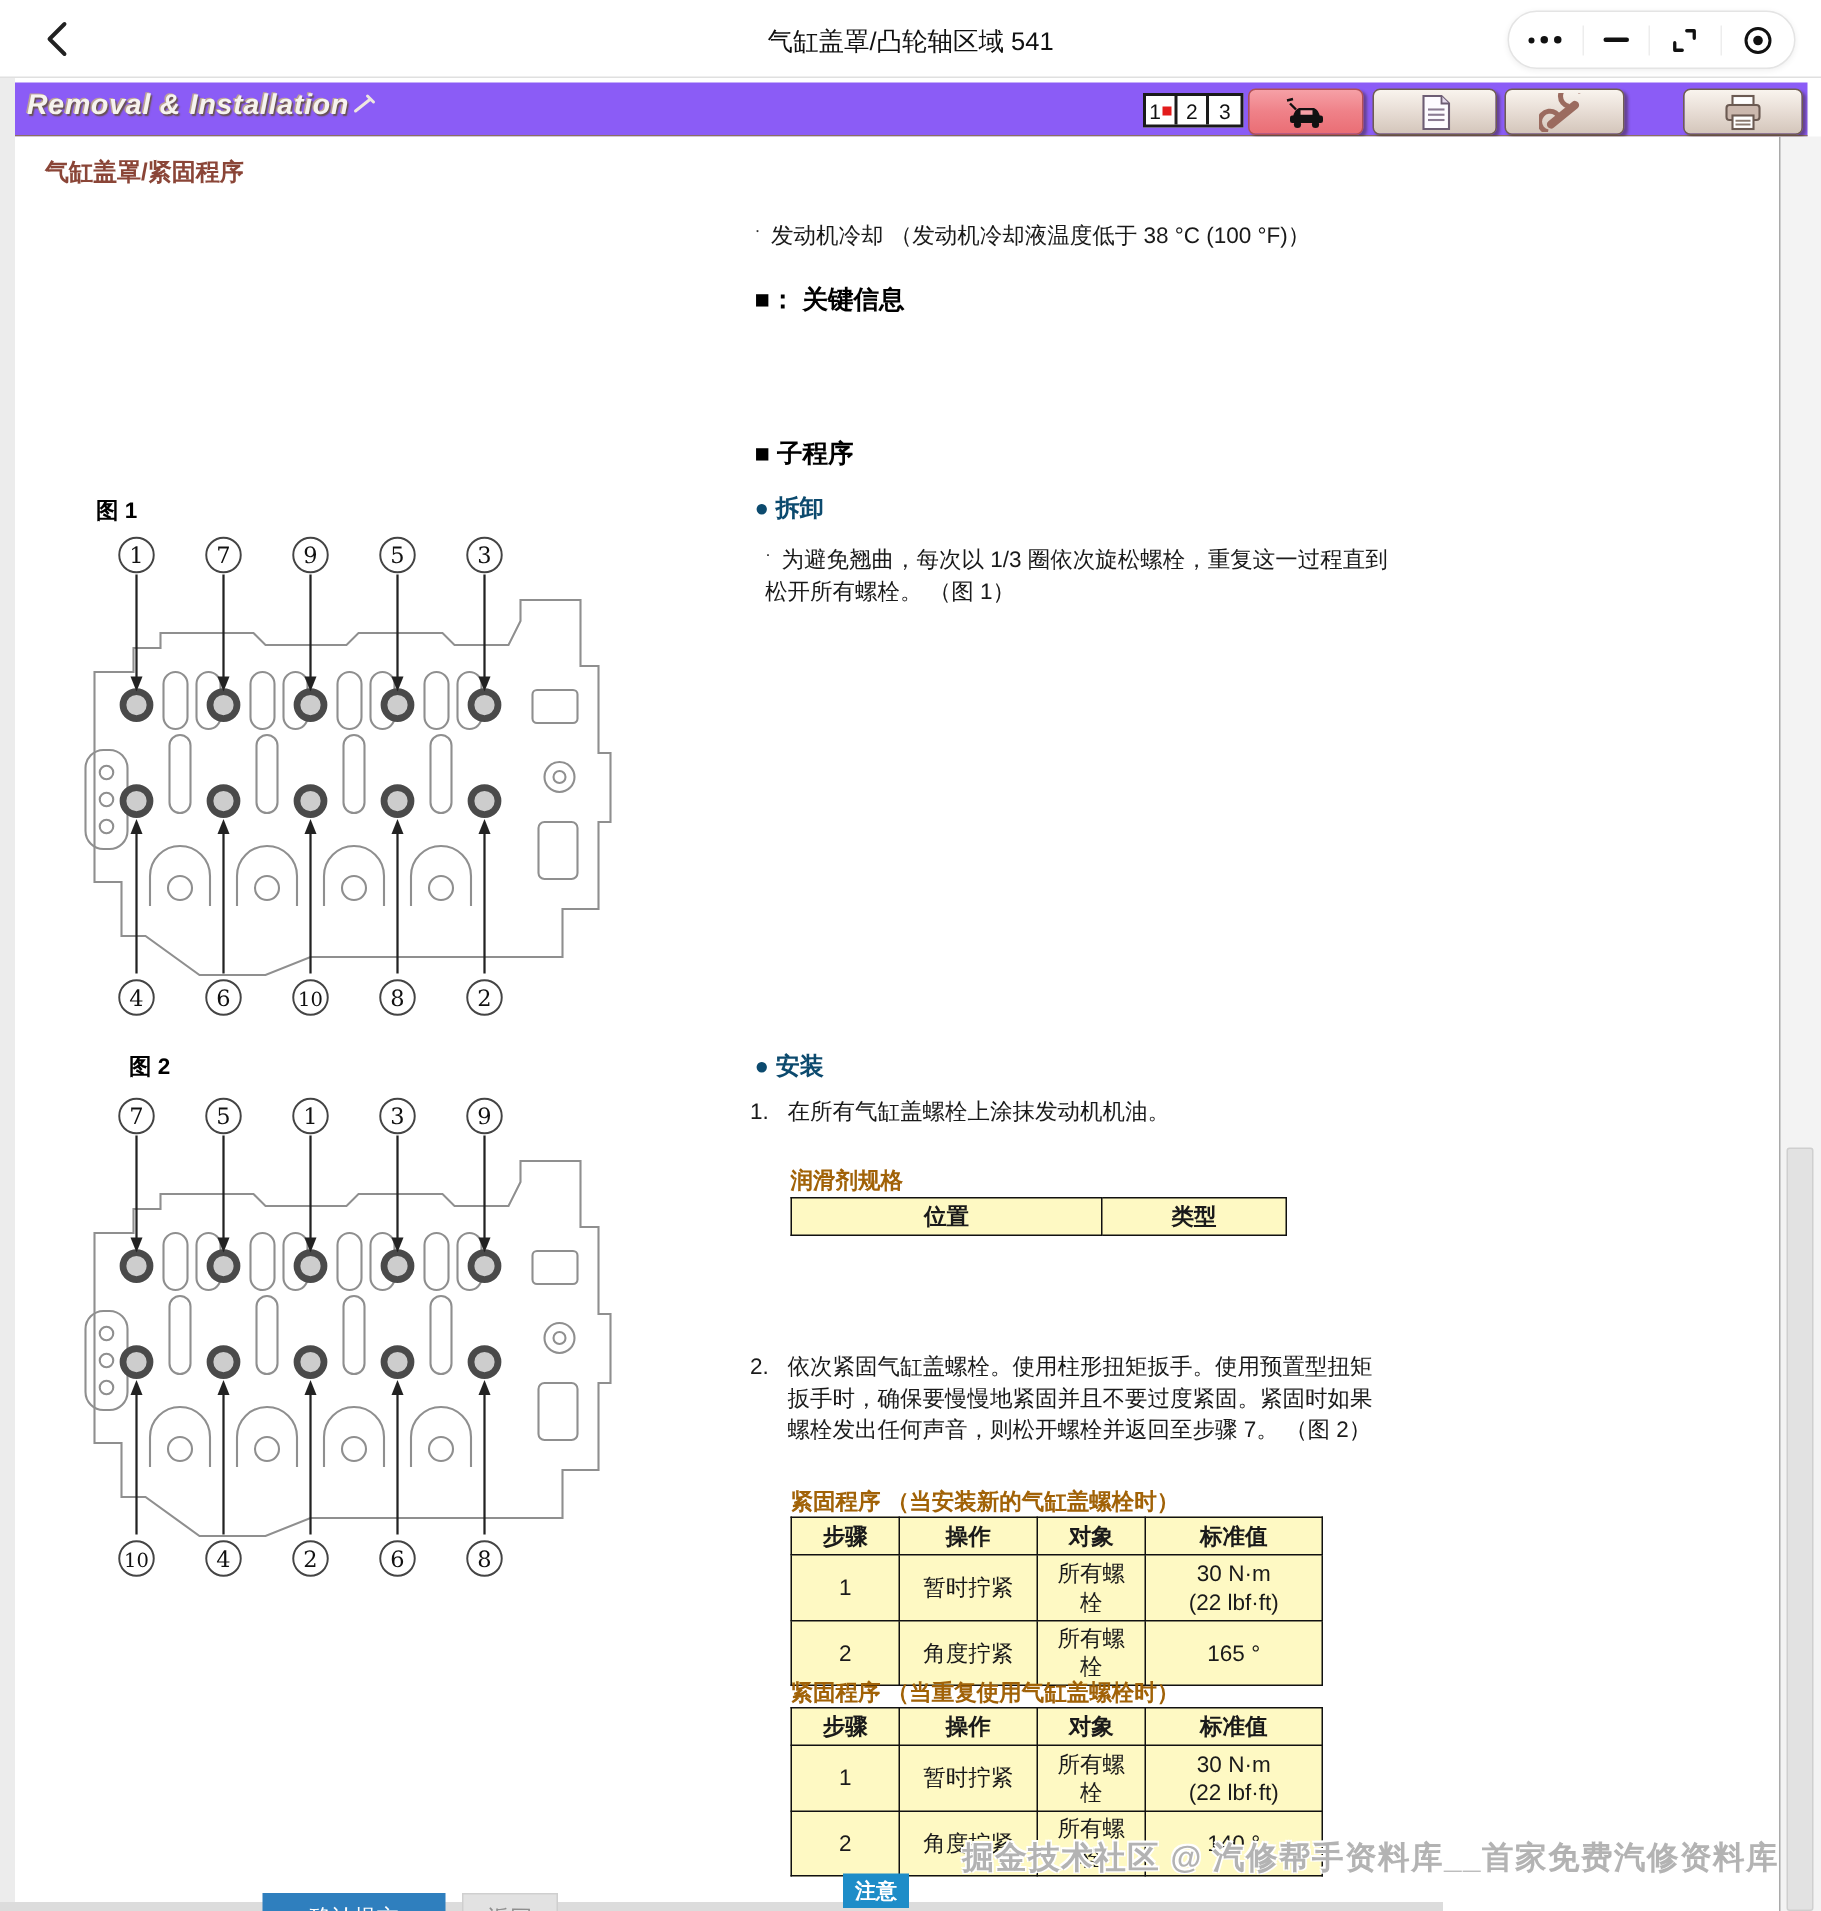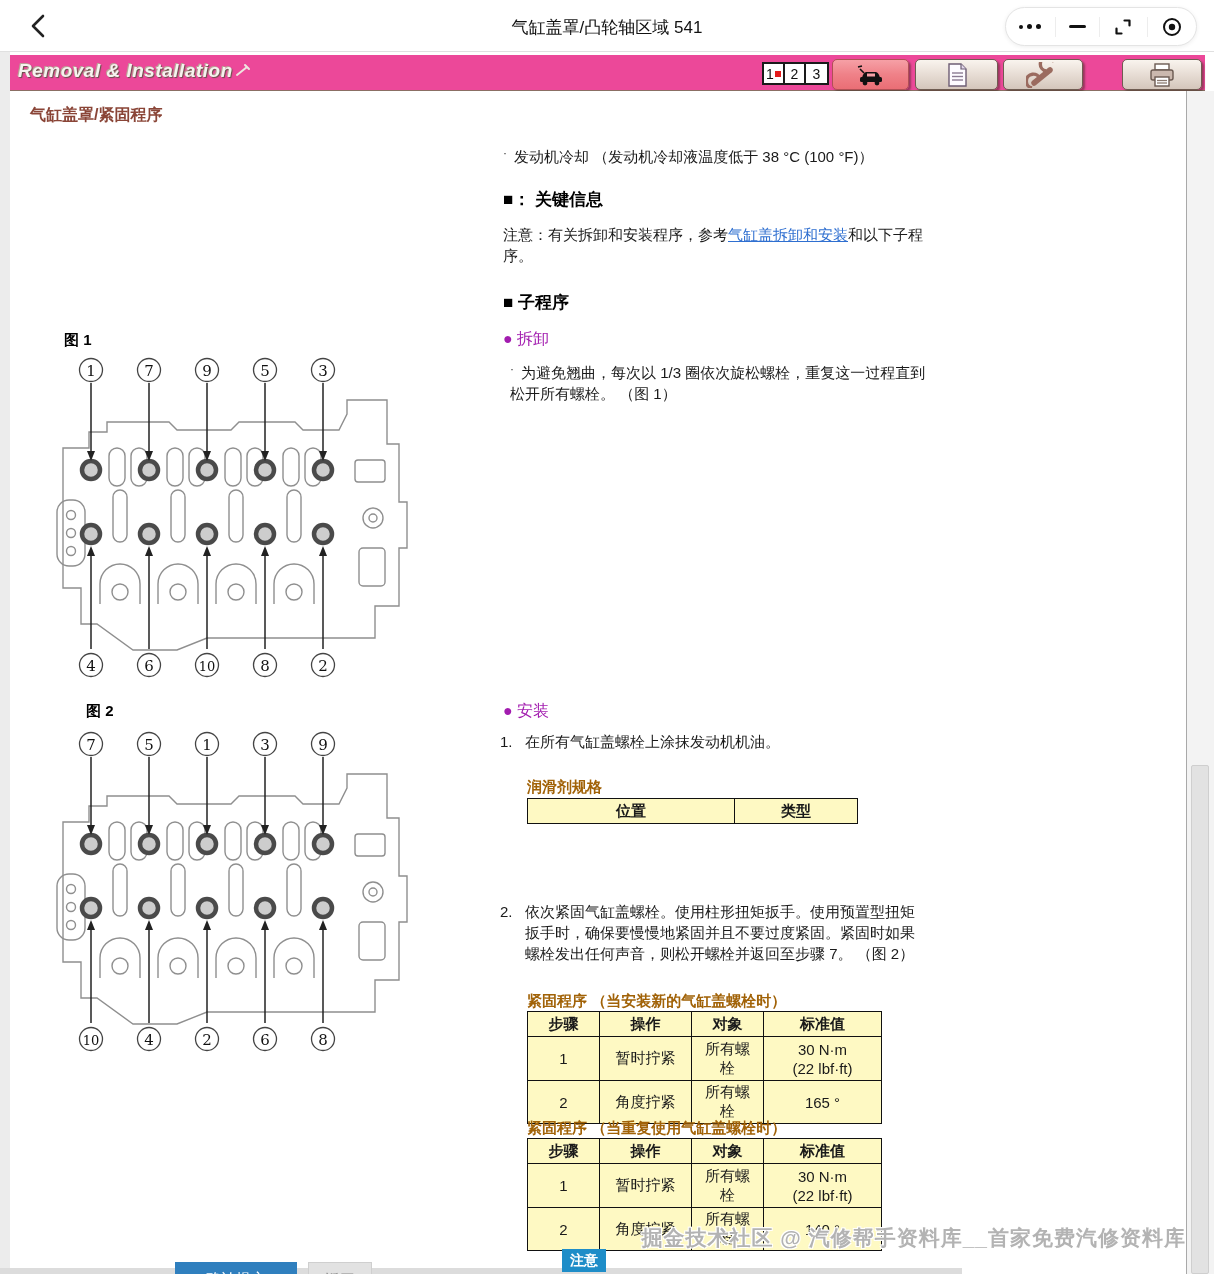--- a/index.html
+++ b/index.html
@@ -13,21 +13,21 @@
   .topbar-title { position:absolute; left:300px; right:300px; top:16px; text-align:center; font-size:17px; color:#111; }
   .capsule { position:absolute; right:17px; top:7px; width:192px; height:39px; background:#fff; border:1px solid #e4e4e4; border-radius:20px; box-shadow:0 1px 4px rgba(0,0,0,.07); display:flex; align-items:center; justify-content:space-evenly; }
   .cap-div { width:1px; height:20px; background:#ededed; }
   .dots { display:flex; align-items:center; gap:4px; }
   .dots i { display:block; width:5px; height:5px; border-radius:50%; background:#111; }
   .dots i:first-child { width:4px; height:4px; }
   .minibar { width:17px; height:3px; background:#111; border-radius:2px; }
   .cap-ic { display:flex; align-items:center; justify-content:center; cursor:pointer; }
 
   
-  .toolbar { position:absolute; left:10px; top:55px; width:1195px; height:36px; background:#ec4899; border-bottom:1px solid #8b6f64; }
+  .toolbar { position:absolute; left:10px; top:55px; width:1195px; height:36px; background:#8b5cf6; border-bottom:1px solid #8b6f64; }
   .toolbar-title { position:absolute; left:8px; top:5px; font-size:19px; font-weight:700; font-style:italic; color:#f6f3ef; letter-spacing:.5px; text-shadow:1px 1px 1px #67524a, -1px -1px 0 #bba297; }
   .page-ind { position:absolute; left:752px; top:7px; height:23px; display:flex; background:#fff; border:2px solid #1a1a1a; }
   .page-cell { width:21px; display:flex; align-items:center; justify-content:center; font-size:14px; color:#111; border-right:2px solid #1a1a1a; cursor:pointer; }
   .page-cell:last-child { border-right:none; }
   .active-mark { width:6px; height:6px; background:#e31b1b; margin-left:1px; }
   .tb-btn { position:absolute; top:4px; height:31px; border:1px solid #6f5c51; border-radius:5px; background:linear-gradient(180deg,#f9f4ee 0%,#e9dfd7 45%,#d4c6bb 100%); box-shadow:2px 2px 2px rgba(56,35,25,.45); display:flex; align-items:center; justify-content:center; cursor:pointer; }
   .tb-btn.car { left:822px; width:77px; background:linear-gradient(180deg,#f6a0a6 0%,#ef8188 50%,#ea6e75 100%); border-color:#b05055; }
   .tb-btn.doc { left:905px; width:83px; }
   .tb-btn.wrench { left:993px; width:80px; }
   .tb-btn.print { left:1112px; width:80px; }
@@ -36,21 +36,21 @@
   .left-gutter { position:absolute; left:0; top:52px; width:10px; height:1222px; background:#ececec; }
   .right-gutter { position:absolute; left:1186px; top:91px; width:28px; height:1183px; background:#f3f3f3; border-left:1px solid #a9a9a9; }
   .scroll-thumb { position:absolute; left:1191px; top:765px; width:18px; height:509px; background:#e2e2e2; border:1px solid #cfcfcf; border-radius:2px; cursor:pointer; }
 
   
   .content { position:absolute; left:10px; top:91px; width:1176px; height:1183px; background:#fff; font-size:15px; color:#1a1a1a; }
   .abs { position:absolute; }
   .page-heading { left:20px; top:14px; font-size:16px; font-weight:700; color:#8a4537; }
   .marker { font-size:12px; vertical-align:5px; margin-right:7px; color:#333; }
   .h-big { font-size:17px; font-weight:700; color:#000; }
-  .h-mid { font-size:16px; font-weight:400; color:#a21caf; }
+  .h-mid { font-size:16px; font-weight:700; color:#0c4a6e; }
   .para { line-height:21px; }
   a.doclink { color:#2f6fd0; text-decoration:underline; cursor:pointer; }
 
   
   table { border-collapse:collapse; background:#fef9c3; }
   th,td { border:1px solid #111; font-size:15px; padding:2px 6px; text-align:center; vertical-align:middle; }
   th { font-weight:700; height:25px; }
   .tbl-title { font-weight:700; font-size:15px; color:#a16207; }
   .pre { white-space:pre-line; line-height:19px; }
   .lube-loc { text-align:left; padding-left:10px; line-height:24px; }
@@ -235,23 +235,20 @@
   <div class="content">
 
     <div class="abs page-heading">气缸盖罩/紧固程序</div>
 
     <div class="abs para" style="left:493px; top:52px; width:430px;">
       <span class="marker">·</span><span>发动机冷却 （发动机冷却液温度低于 38 °C (100 °F)）</span>
     </div>
 
     <div class="abs h-big" style="left:493px; top:97px;">■： 关键信息</div>
 
-    <div class="abs para" style="left:493px; top:133px; width:422px;">
-      <span>注意：有关拆卸和安装程序，参考</span><a class="doclink">气缸盖拆卸和安装</a><span>和以下子程序。</span>
-    </div>
 
     <div class="abs h-big" style="left:493px; top:200px;">■ 子程序</div>
 
     <div class="abs h-mid" style="left:493px; top:238px;">● 拆卸</div>
 
     <div class="abs para" style="left:500px; top:268px; width:418px;">
       <span class="marker">·</span><span>为避免翘曲，每次以 1/3 圈依次旋松螺栓，重复这一过程直到松开所有螺栓。 （图 1）</span>
     </div>
 
     <div class="abs h-mid" style="left:493px; top:610px;">● 安装</div>

